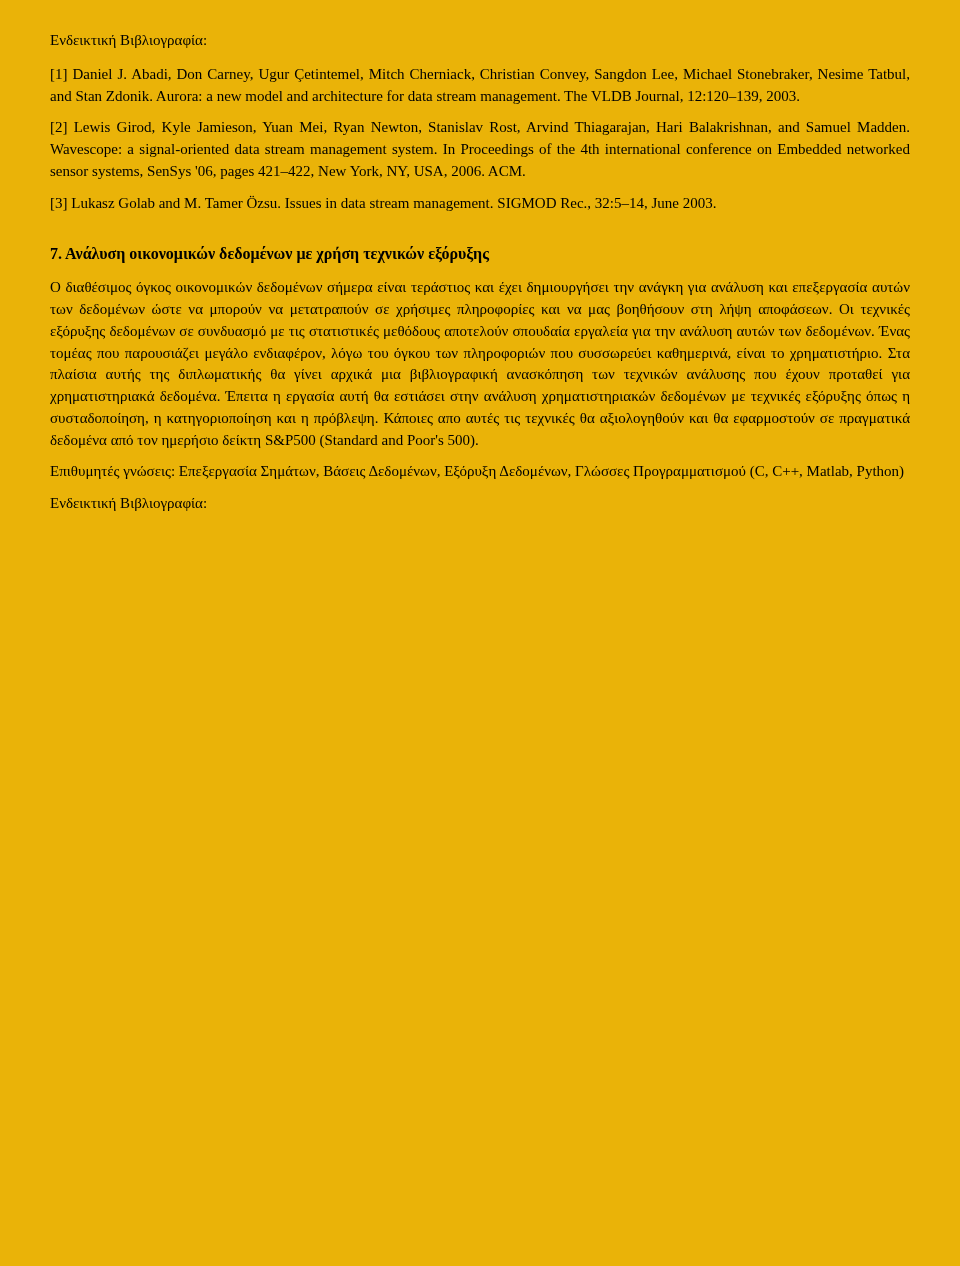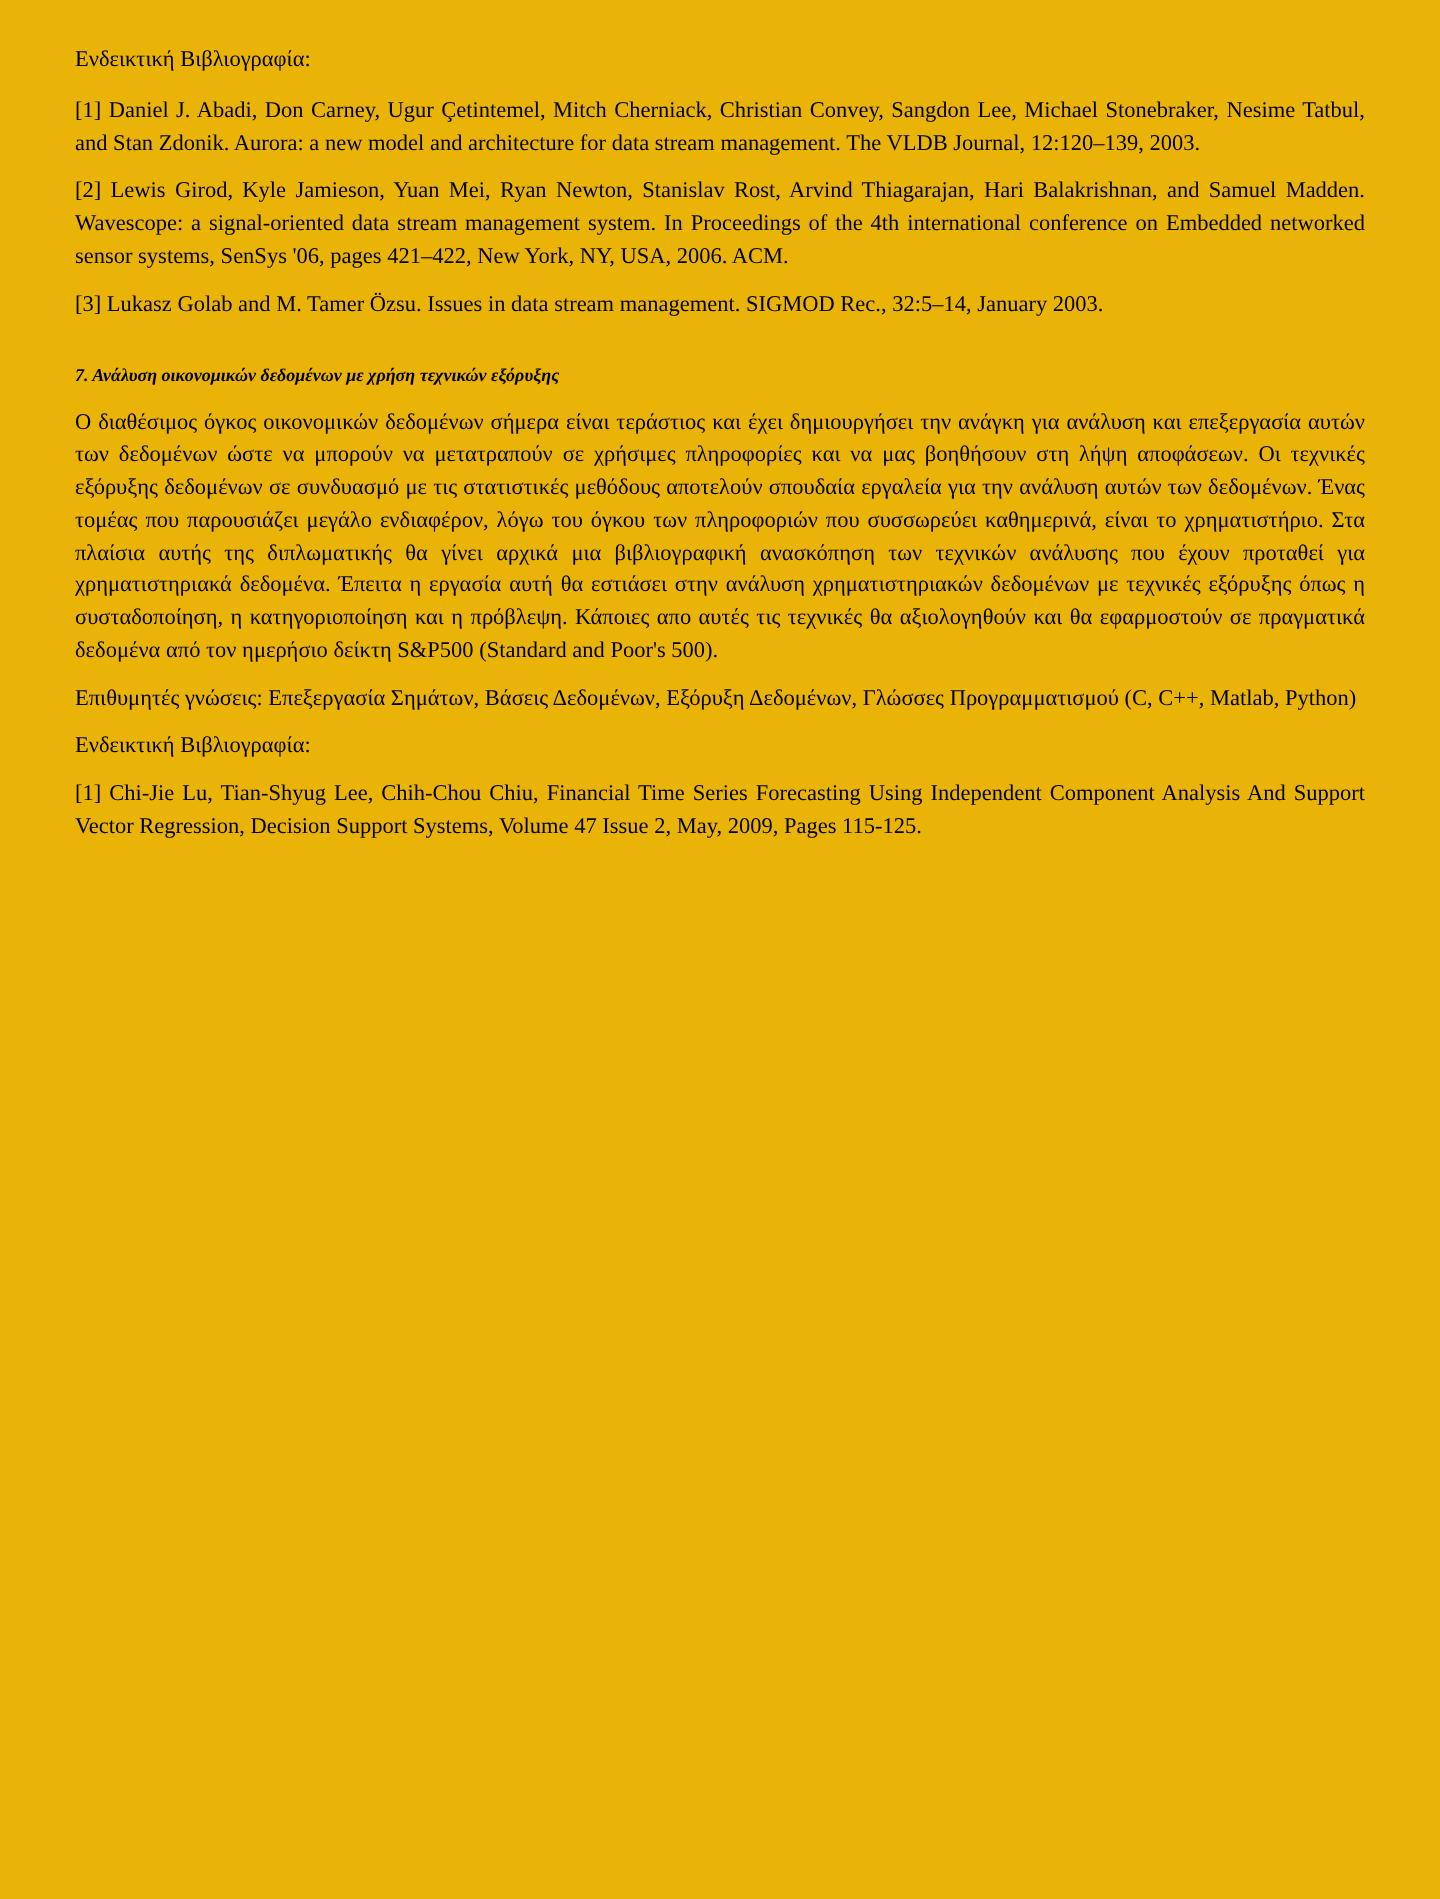--- a/index.html
+++ b/index.html
@@ -28,23 +28,22 @@
       font-weight: normal;
       margin-bottom: 12px;
     }
 
     .ref-block {
       margin-bottom: 10px;
       text-align: justify;
     }
 
     .section-7-title {
-      font-size: 12px;
+      font-size: 16px;
       font-weight: bold;
-      font-style: italic;
       margin: 28px 0 12px 0;
     }
 
     .paragraph {
       text-align: justify;
       margin-bottom: 10px;
     }
 
     .preferred-knowledge {
       text-align: justify;
@@ -65,30 +64,27 @@
 
   <div class="ref-block">
     <span>[1] Daniel J. Abadi, Don Carney, Ugur Çetintemel, Mitch Cherniack, Christian Convey, Sangdon Lee, Michael Stonebraker, Nesime Tatbul, and Stan Zdonik. Aurora: a new model and architecture for data stream management. The VLDB Journal, 12:120–139, 2003.</span>
   </div>
 
   <div class="ref-block">
     <span>[2] Lewis Girod, Kyle Jamieson, Yuan Mei, Ryan Newton, Stanislav Rost, Arvind Thiagarajan, Hari Balakrishnan, and Samuel Madden. Wavescope: a signal-oriented data stream management system. In Proceedings of the 4th international conference on Embedded networked sensor systems, SenSys '06, pages 421–422, New York, NY, USA, 2006. ACM.</span>
   </div>
 
   <div class="ref-block">
-    <span>[3] Lukasz Golab and M. Tamer Özsu. Issues in data stream management. SIGMOD Rec., 32:5–14, January 2003.</span>
+    <span>[3] Lukasz Golab and M. Tamer Özsu. Issues in data stream management. SIGMOD Rec., 32:5–14, June 2003.</span>
   </div>
 
 
   <div class="section-7-title">7. Ανάλυση οικονομικών δεδομένων με χρήση τεχνικών εξόρυξης</div>
 
   <div class="paragraph">Ο διαθέσιμος όγκος οικονομικών δεδομένων σήμερα είναι τεράστιος και έχει δημιουργήσει την ανάγκη για ανάλυση και επεξεργασία αυτών των δεδομένων ώστε να μπορούν να μετατραπούν σε χρήσιμες πληροφορίες και να μας βοηθήσουν στη λήψη αποφάσεων. Οι τεχνικές εξόρυξης δεδομένων σε συνδυασμό με τις στατιστικές μεθόδους αποτελούν σπουδαία εργαλεία για την ανάλυση αυτών των δεδομένων. Ένας τομέας που παρουσιάζει μεγάλο ενδιαφέρον, λόγω του όγκου των πληροφοριών που συσσωρεύει καθημερινά, είναι το χρηματιστήριο. Στα πλαίσια αυτής της διπλωματικής θα γίνει αρχικά μια βιβλιογραφική ανασκόπηση των τεχνικών ανάλυσης που έχουν προταθεί για χρηματιστηριακά δεδομένα. Έπειτα η εργασία αυτή θα εστιάσει στην ανάλυση χρηματιστηριακών δεδομένων με τεχνικές εξόρυξης όπως η συσταδοποίηση, η κατηγοριοποίηση και η πρόβλεψη. Κάποιες απο αυτές τις τεχνικές θα αξιολογηθούν και θα εφαρμοστούν σε πραγματικά δεδομένα από τον ημερήσιο δείκτη S&amp;P500 (Standard and Poor's 500).</div>
 
   <div class="preferred-knowledge">Επιθυμητές γνώσεις: Επεξεργασία Σημάτων, Βάσεις Δεδομένων, Εξόρυξη Δεδομένων, Γλώσσες Προγραμματισμού (C, C++, Matlab, Python)</div>
 
   <div class="endeiктiki">Ενδεικτική Βιβλιογραφία:</div>
 
-  <div class="ref-block">
-    <span>[1] Chi-Jie Lu, Tian-Shyug Lee, Chih-Chou Chiu, Financial Time Series Forecasting Using Independent Component Analysis And Support Vector Regression, Decision Support Systems, Volume 47 Issue 2, May, 2009, Pages 115-125.</span>
-  </div>
 
 
 </div>
 
 </body></html>

